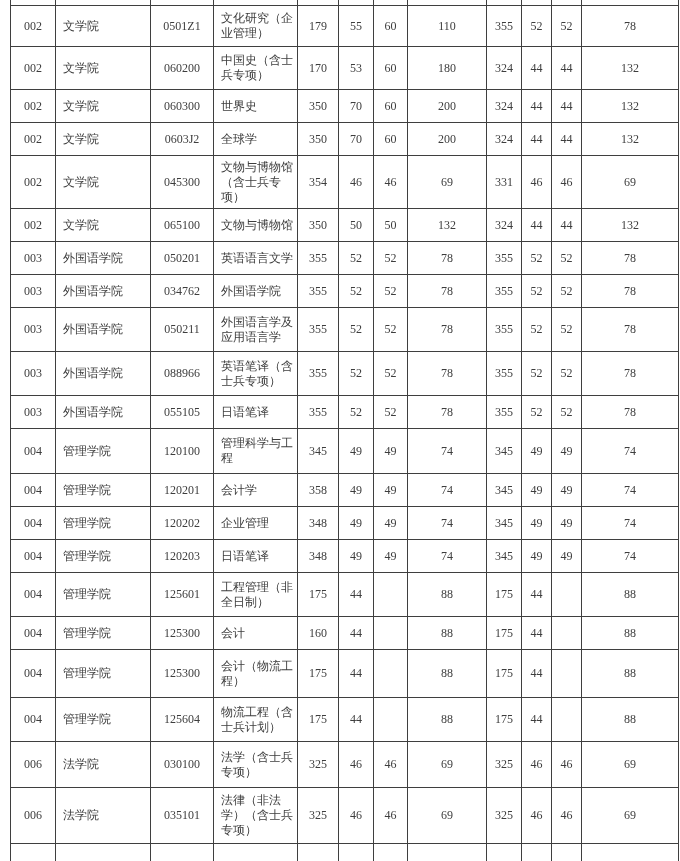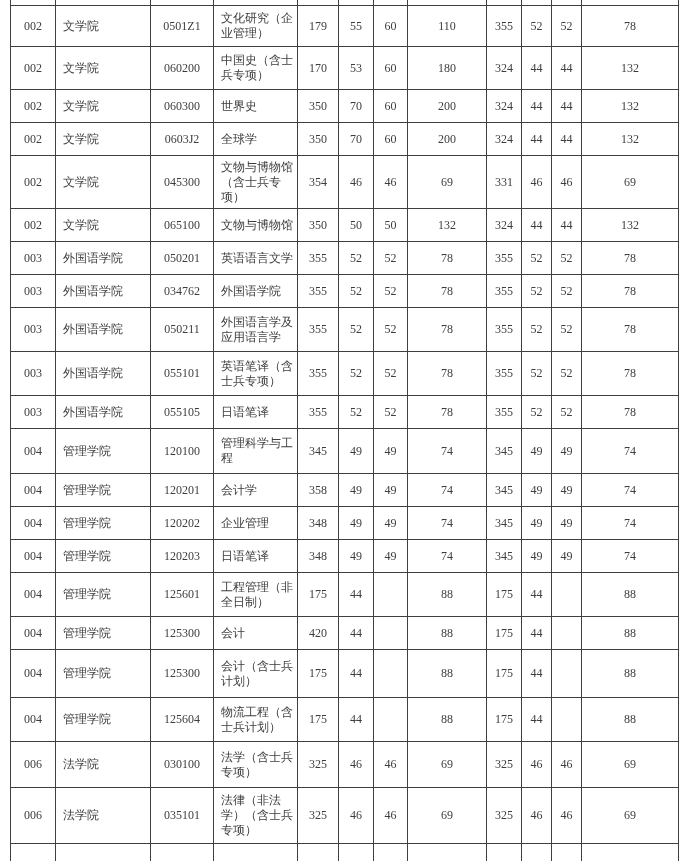--- a/index.html
+++ b/index.html
@@ -207,21 +207,21 @@
     <td>52</td>
     <td>78</td>
     <td>355</td>
     <td>52</td>
     <td>52</td>
     <td>78</td>
   </tr>
         <tr style="height: 44px;">
     <td>003</td>
     <td class="left">外国语学院</td>
-    <td>055101</td>
+    <td>088966</td>
     <td class="left">英语笔译（含士兵专项）</td>
     <td>355</td>
     <td>52</td>
     <td>52</td>
     <td>78</td>
     <td>355</td>
     <td>52</td>
     <td>52</td>
     <td>78</td>
   </tr>
@@ -307,34 +307,34 @@
     <td>175</td>
     <td>44</td>
     <td></td>
     <td>88</td>
   </tr>
         <tr style="height: 33px;">
     <td>004</td>
     <td class="left">管理学院</td>
     <td>125300</td>
     <td class="left">会计</td>
-    <td>420</td>
+    <td>160</td>
     <td>44</td>
     <td></td>
     <td>88</td>
     <td>175</td>
     <td>44</td>
     <td></td>
     <td>88</td>
   </tr>
         <tr style="height: 48px;">
     <td>004</td>
     <td class="left">管理学院</td>
     <td>125300</td>
-    <td class="left">会计（含士兵计划）</td>
+    <td class="left">会计（物流工程）</td>
     <td>175</td>
     <td>44</td>
     <td></td>
     <td>88</td>
     <td>175</td>
     <td>44</td>
     <td></td>
     <td>88</td>
   </tr>
         <tr style="height: 44px;">

